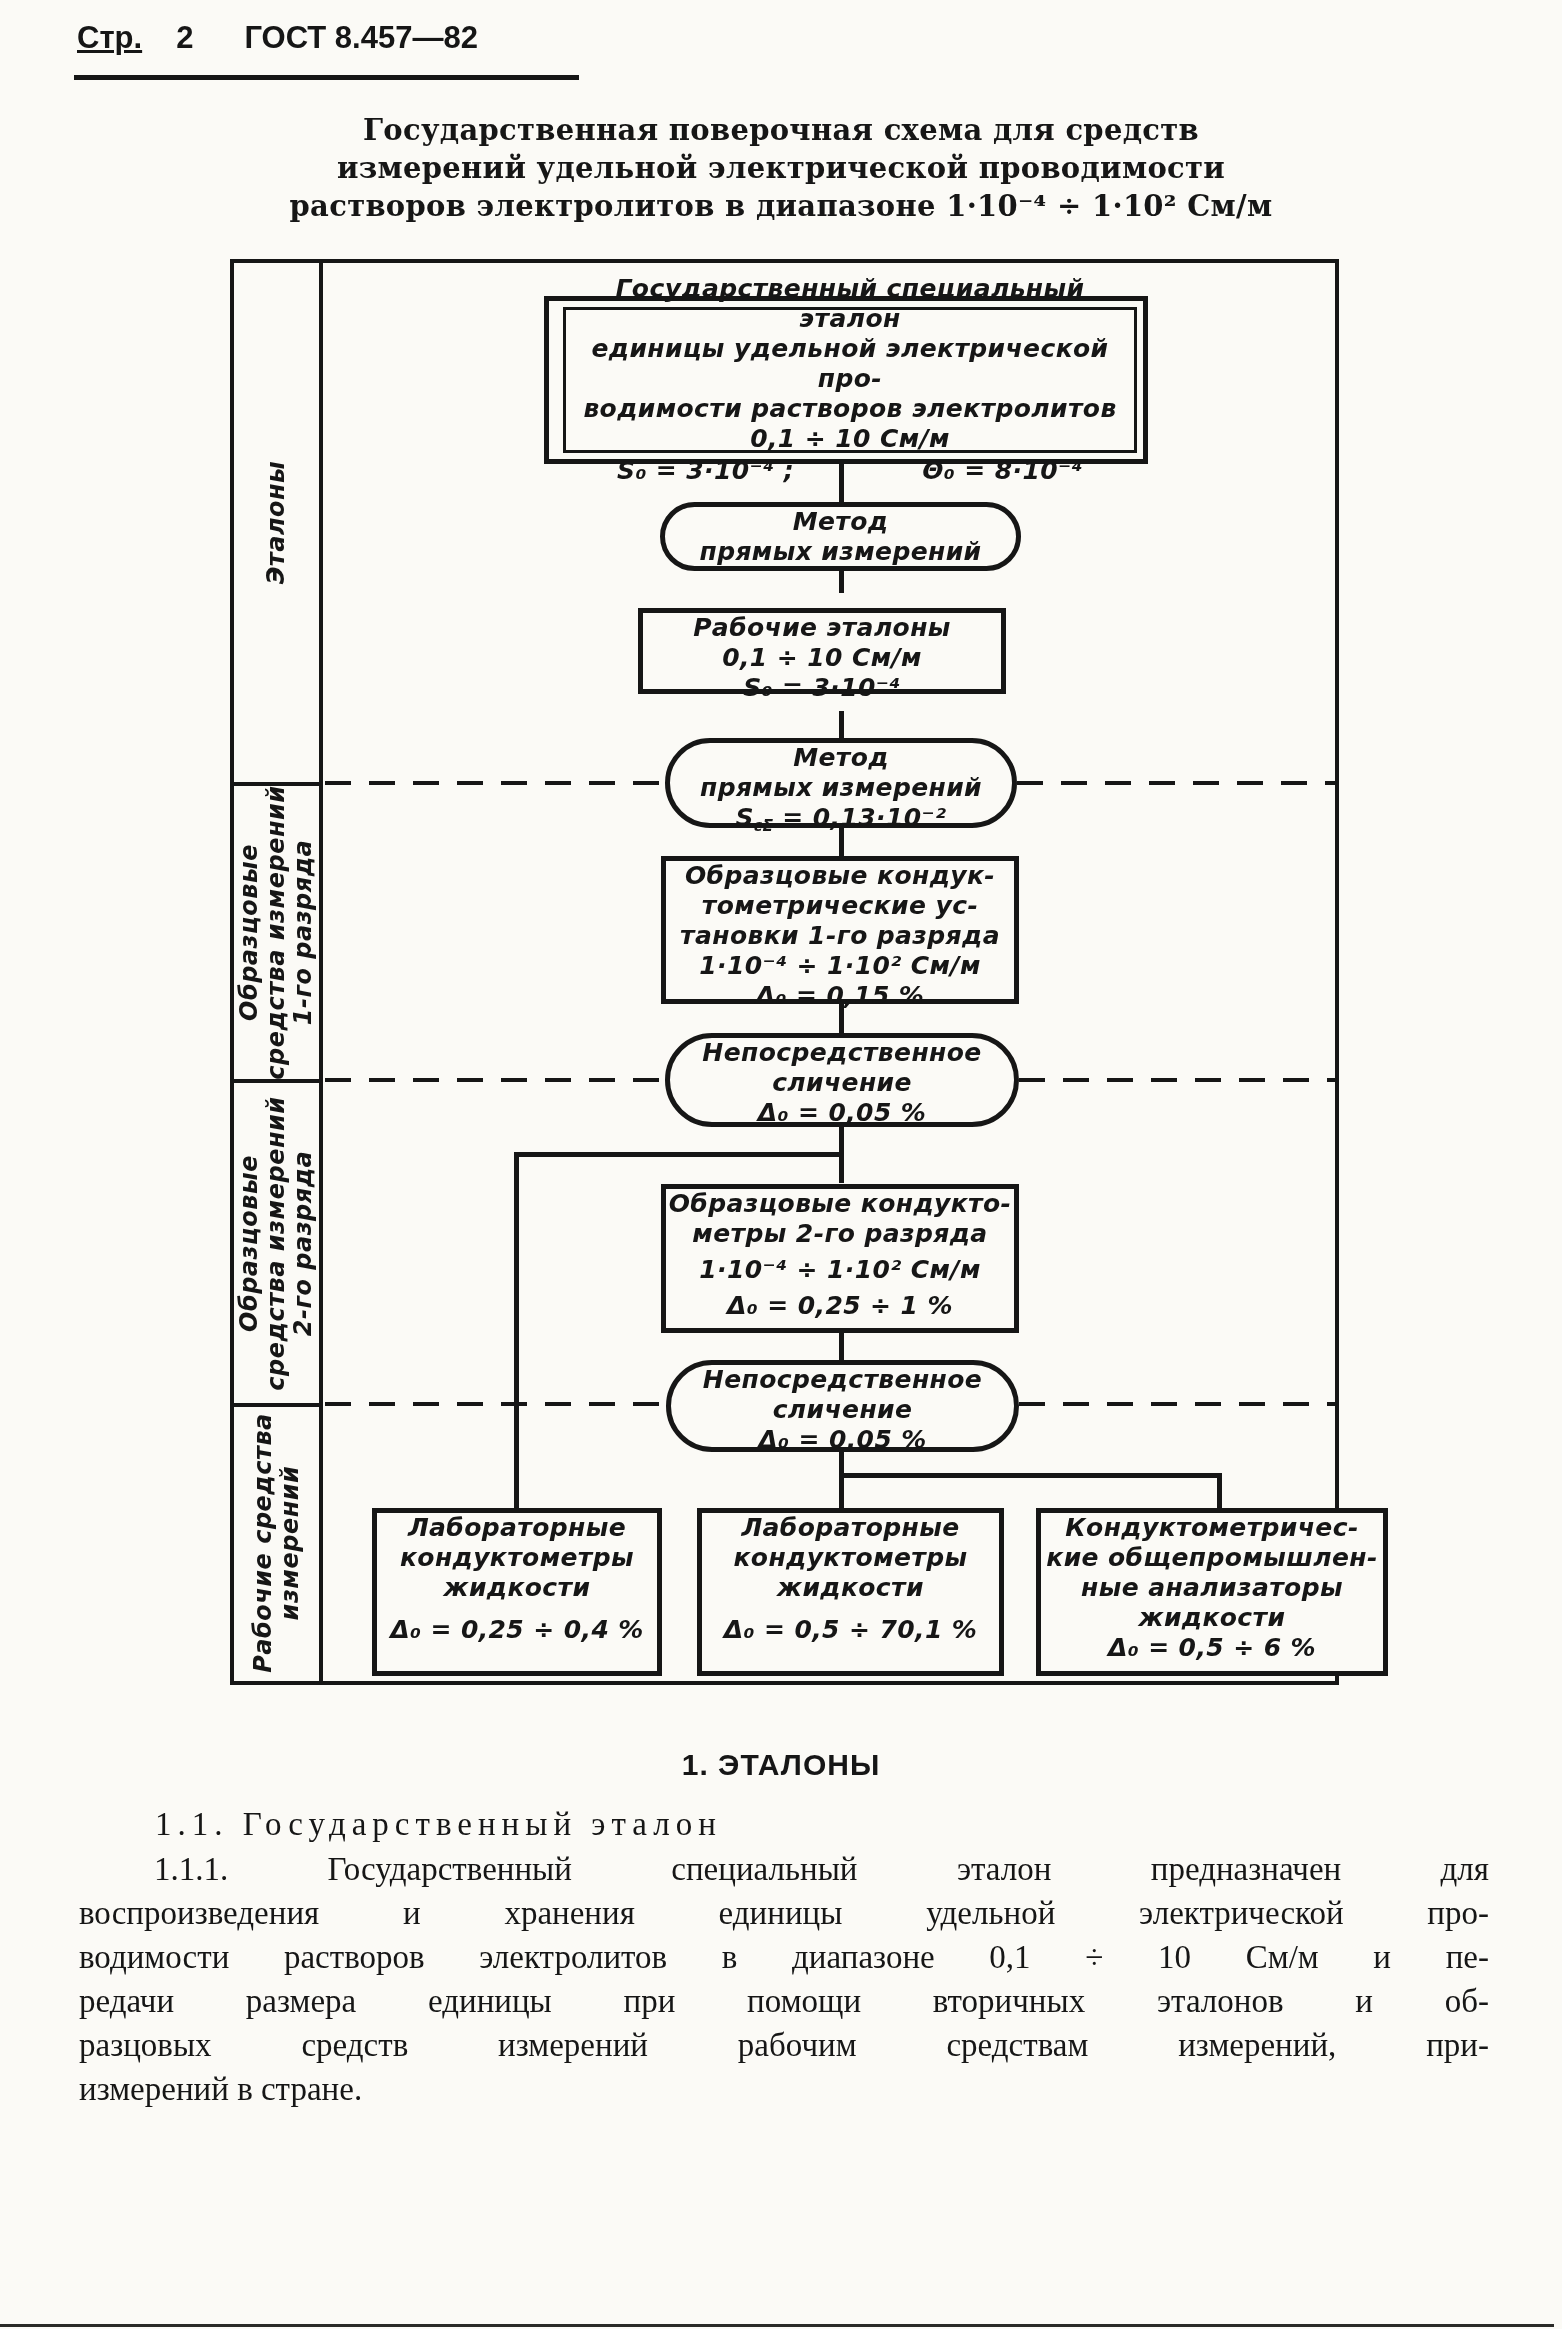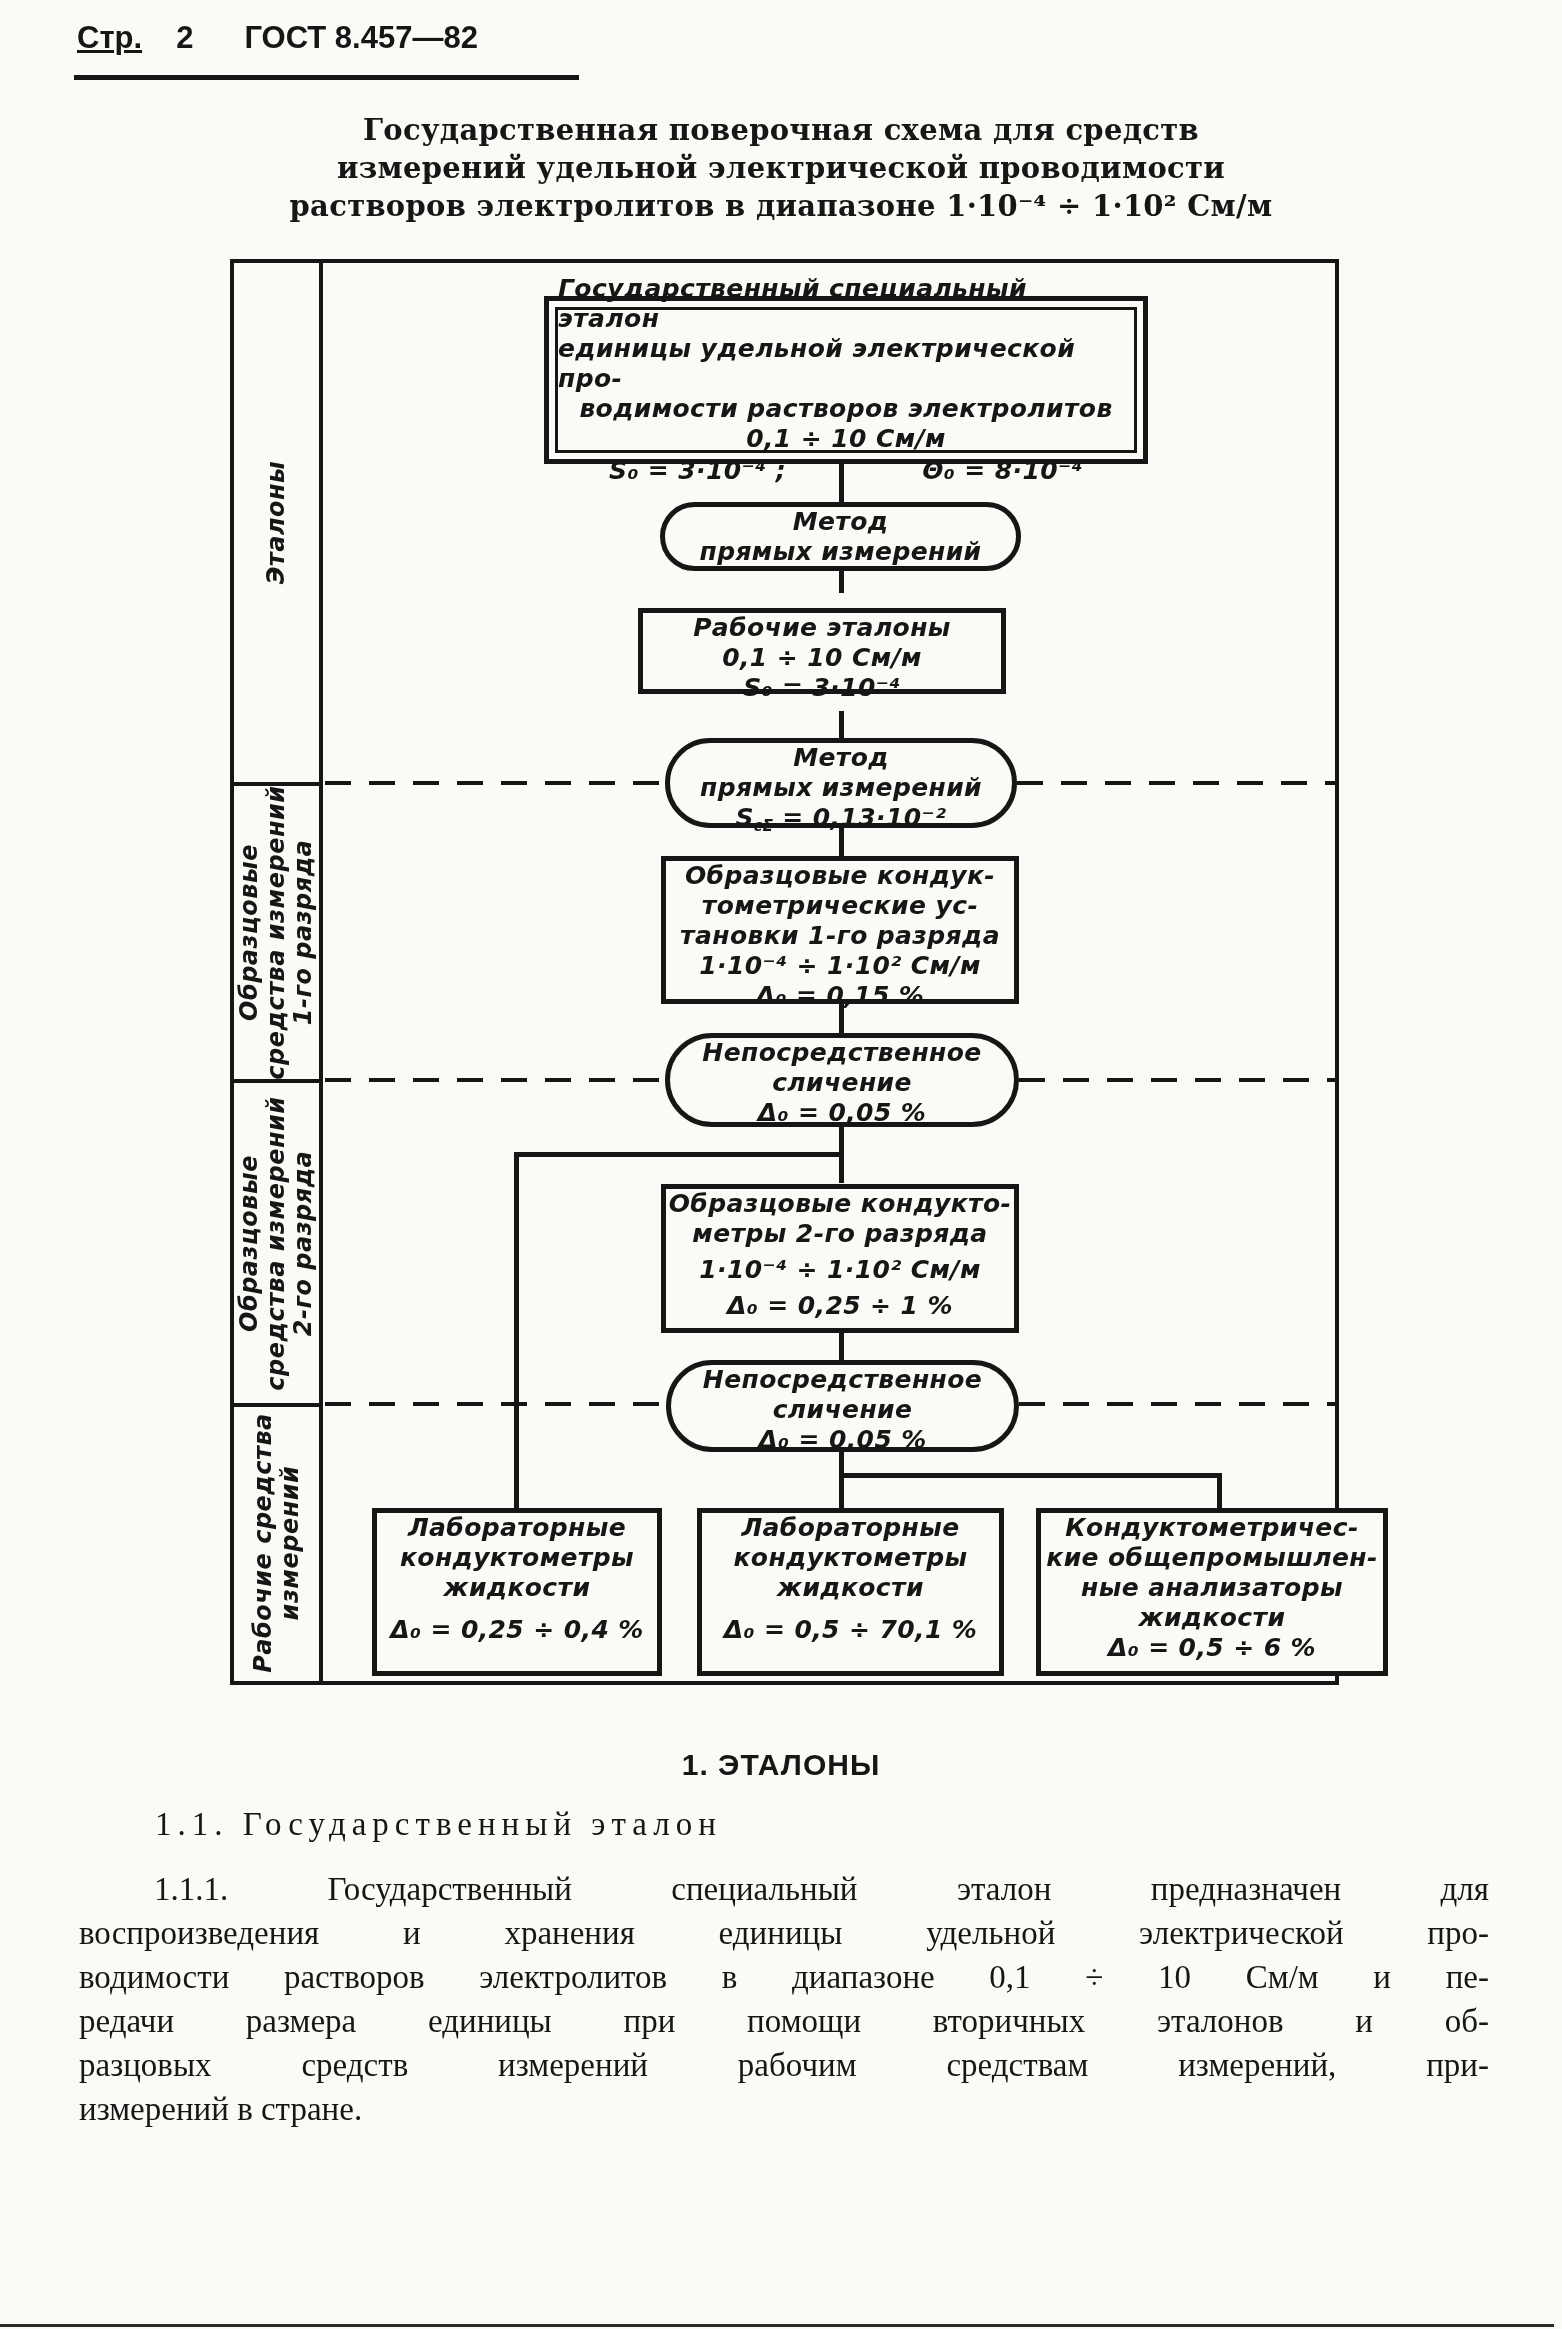--- a/index.html
+++ b/index.html
@@ -35,30 +35,30 @@
   .hline{position:absolute;height:5px;background:var(--ink);}
   .node{position:absolute;box-sizing:border-box;border:5px solid var(--ink);background:var(--paper);
         display:flex;flex-direction:column;align-items:center;justify-content:flex-start;text-align:center;
         font:italic 600 25px/30px "DejaVu Sans",sans-serif;letter-spacing:0.4px;z-index:2;}
   .oval{border-radius:69px;}
   .fline{margin-top:6px;}
   .gap-top{margin-top:12px;}
   .sub{font-size:.62em;vertical-align:-0.35em;letter-spacing:0;}
   .dframe{position:absolute;box-sizing:border-box;border:5px solid var(--ink);background:var(--paper);z-index:2;}
   .dinner{position:absolute;inset:6px;border:3px solid var(--ink);
-        display:flex;flex-direction:column;align-items:center;justify-content:center;
-        font:italic 600 25px/30px "DejaVu Sans",sans-serif;letter-spacing:0.4px;}
+        display:flex;flex-direction:column;align-items:center;justify-content:center;text-align:center;
+        font:italic 600 25px/30px "DejaVu Sans",sans-serif;letter-spacing:0.4px;margin-left:8px;}
   .frow{display:flex;width:100%;justify-content:space-between;box-sizing:border-box;padding:2px 51px 0 51px;}
   
   .sec-h{position:absolute;left:79px;right:79px;top:1748px;text-align:center;
          font-family:"Liberation Sans",sans-serif;font-weight:bold;font-size:30px;letter-spacing:1px;}
   .sec-sub{position:absolute;left:155px;top:1806px;font-size:33px;letter-spacing:6px;}
   .para{position:absolute;left:79px;top:1847px;width:1410px;font-size:33px;line-height:44px;}
   .pline{text-align:justify;text-align-last:justify;}
-  .pline.first{padding-left:75px;margin-top:20px;}
+  .pline.first{padding-left:75px;}
   .pline.last{text-align-last:left;}
   .scan-bottom{position:absolute;left:0;right:8px;bottom:3px;height:3px;background:#2a2a28;}
 </style>
 </head>
 <body>
 
 <div class="page">
 
   <div class="hdr">
     <span class="pgl">Стр.</span>

